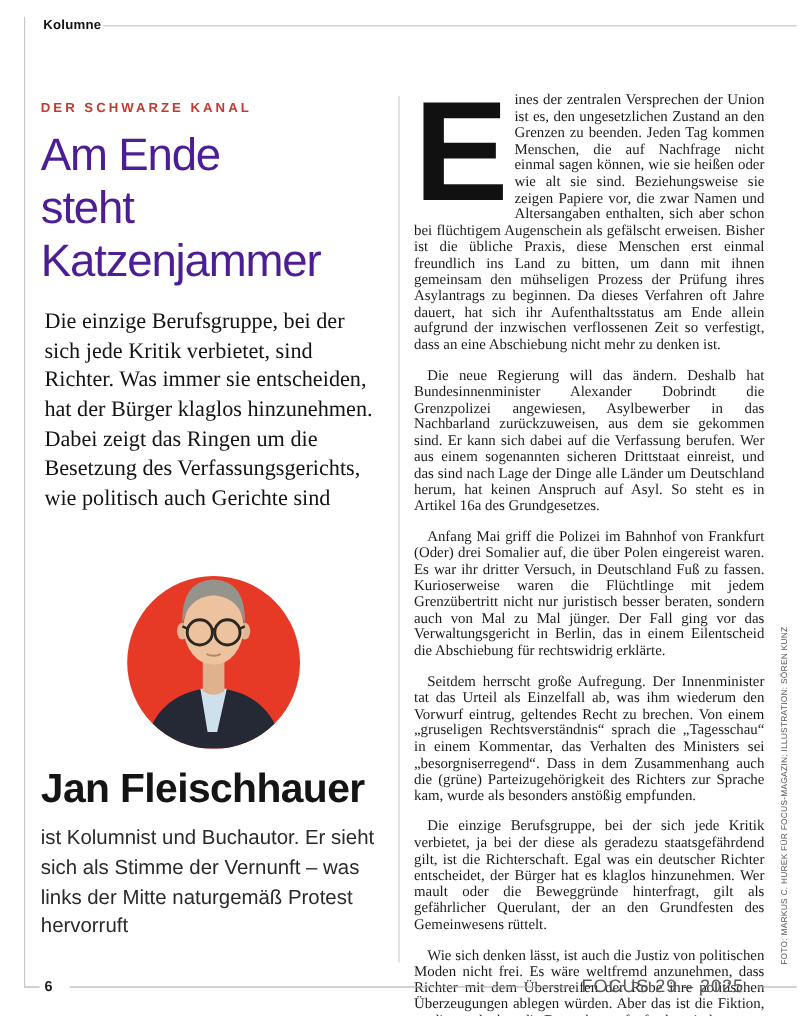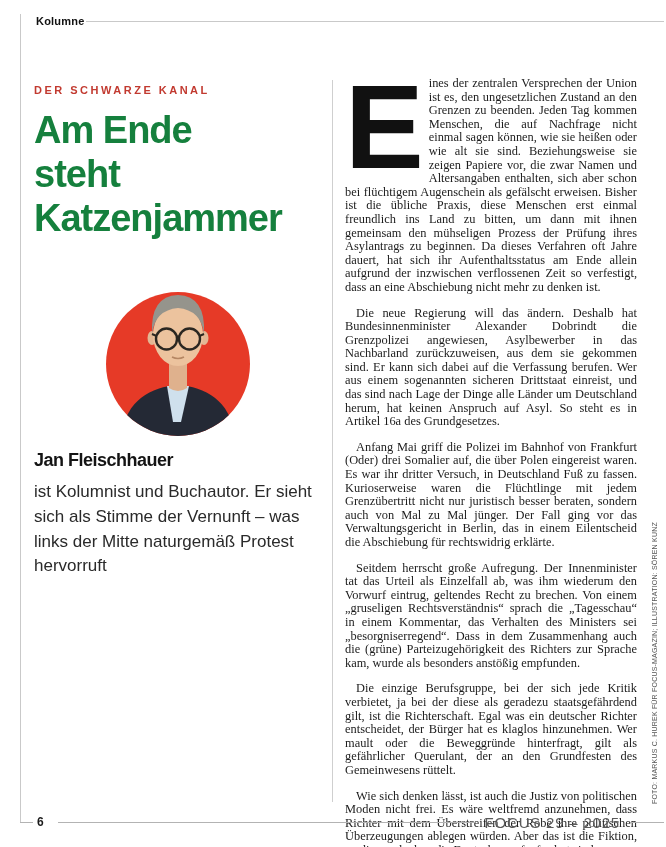--- a/index.html
+++ b/index.html
@@ -13,31 +13,31 @@
   
   .margin-rule{position:absolute;left:20px;top:14px;width:1px;height:808px;background:#c9c9c9;}
   .section-label{position:absolute;left:36px;top:15px;font-size:11px;font-weight:bold;color:#111;letter-spacing:.2px;}
   .header-rule{position:absolute;left:86px;right:0;top:21px;height:1px;background:#c9c9c9;}
 
   
   .left-col{position:absolute;left:34px;top:84px;width:288px;}
   .kicker{color:#c23a30;font-size:11px;font-weight:bold;letter-spacing:2.5px;}
   .headline{
     margin-top:12px;
-    font-size:38px;line-height:1.16;font-weight:bold;color:#15803d;
+    font-size:38px;line-height:1.16;font-weight:normal;color:#4c1d95;
     letter-spacing:-1px;white-space:pre-line;
   }
   .deck{
     margin:16px auto 0;
     width:282px;
     font-family:"Liberation Serif",serif;
     font-size:18.5px;line-height:1.33;color:#141414;
   }
   .portrait-wrap{margin:40px auto 0;width:150px;height:156px;}
-  .author-name{margin-top:14px;font-size:18px;font-weight:bold;color:#141414;letter-spacing:-.5px;}
+  .author-name{margin-top:14px;font-size:34px;font-weight:bold;color:#141414;letter-spacing:-.5px;}
   .author-bio{
     margin:9px auto 0;width:300px;
     font-size:17px;line-height:1.45;color:#2a2a2a;
   }
 
   
   .col-rule{position:absolute;left:332px;top:80px;width:1px;height:722px;background:#cfcfcf;}
 
   
   .article{
@@ -80,20 +80,21 @@
 
   <div class="margin-rule"></div>
   <div class="section-label">Kolumne</div>
   <div class="header-rule"></div>
 
   <div class="left-col">
     <div class="kicker">DER SCHWARZE KANAL</div>
     <div class="headline">Am Ende
 steht
 Katzenjammer</div>
+    <div class="deck">Die einzige Berufsgruppe, bei der sich jede Kritik verbietet, sind Richter. Was immer sie entscheiden, hat der Bürger klaglos hinzunehmen. Dabei zeigt das Ringen um die Besetzung des Verfassungsgerichts, wie politisch auch Gerichte sind</div>
 
     <div class="portrait-wrap">
       <svg width="150" height="156" viewBox="0 0 150 156">
         <defs>
           <clipPath id="pc">
               <circle cx="75" cy="84" r="72"></circle>
             </clipPath>
         </defs>
         <circle cx="75" cy="84" r="72" fill="#e63a27"></circle>
         <g clip-path="url(#pc)">

